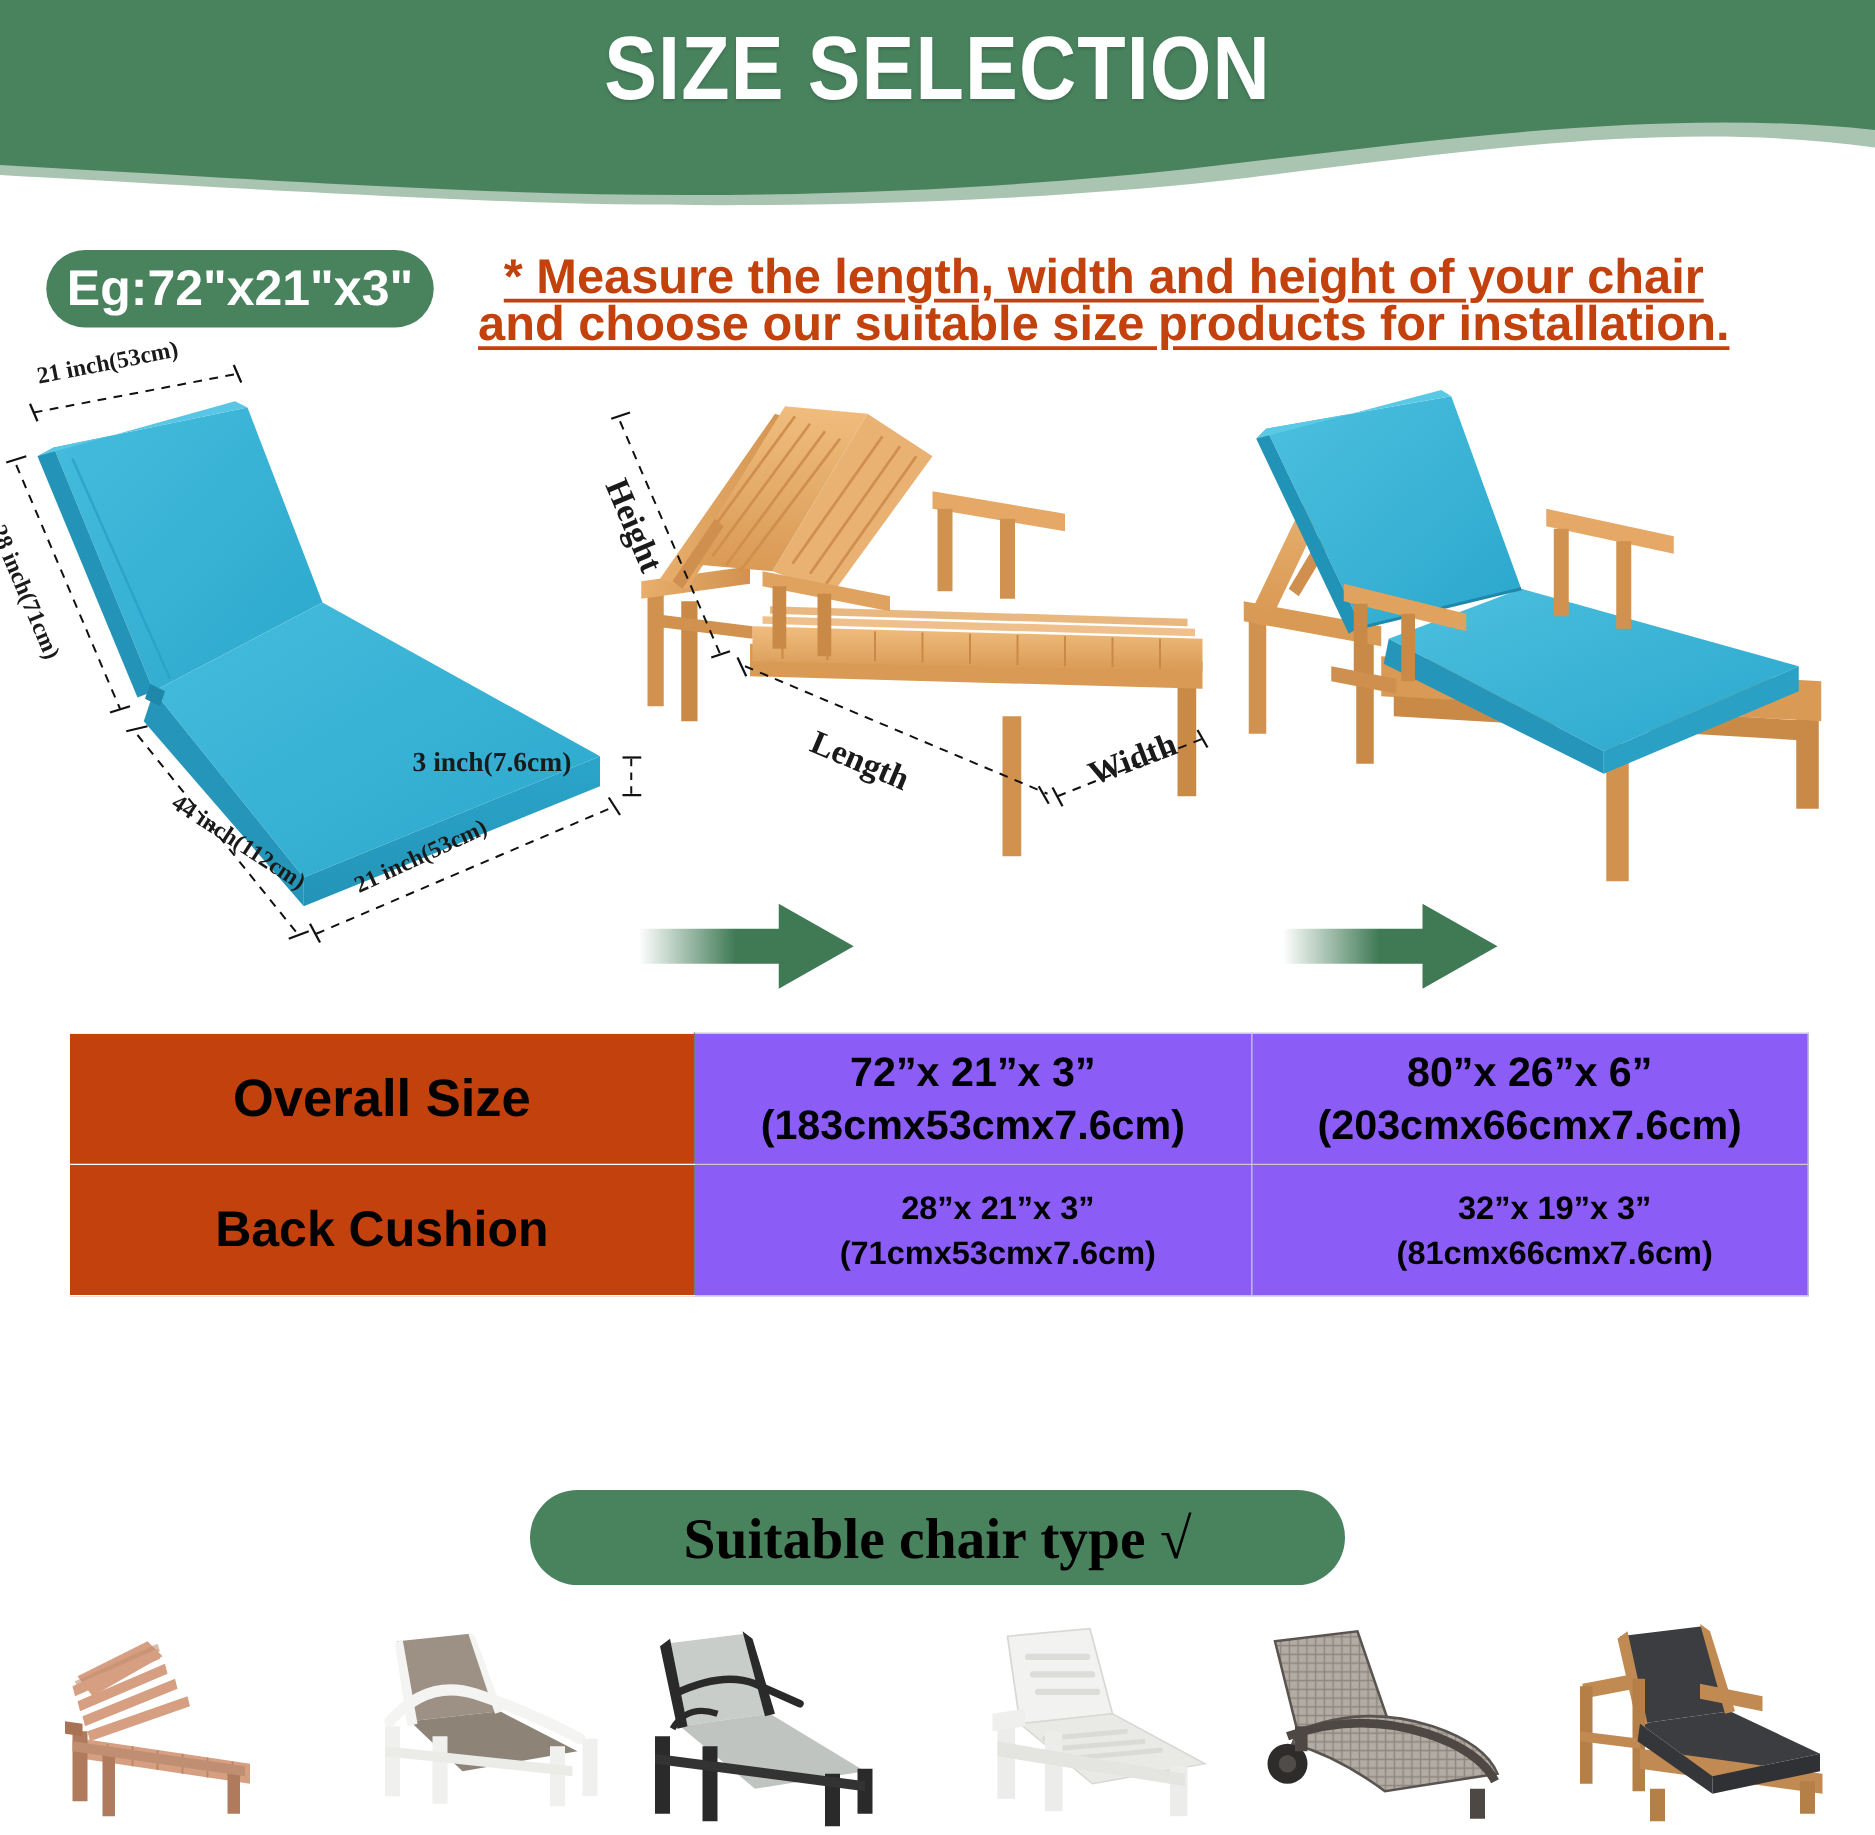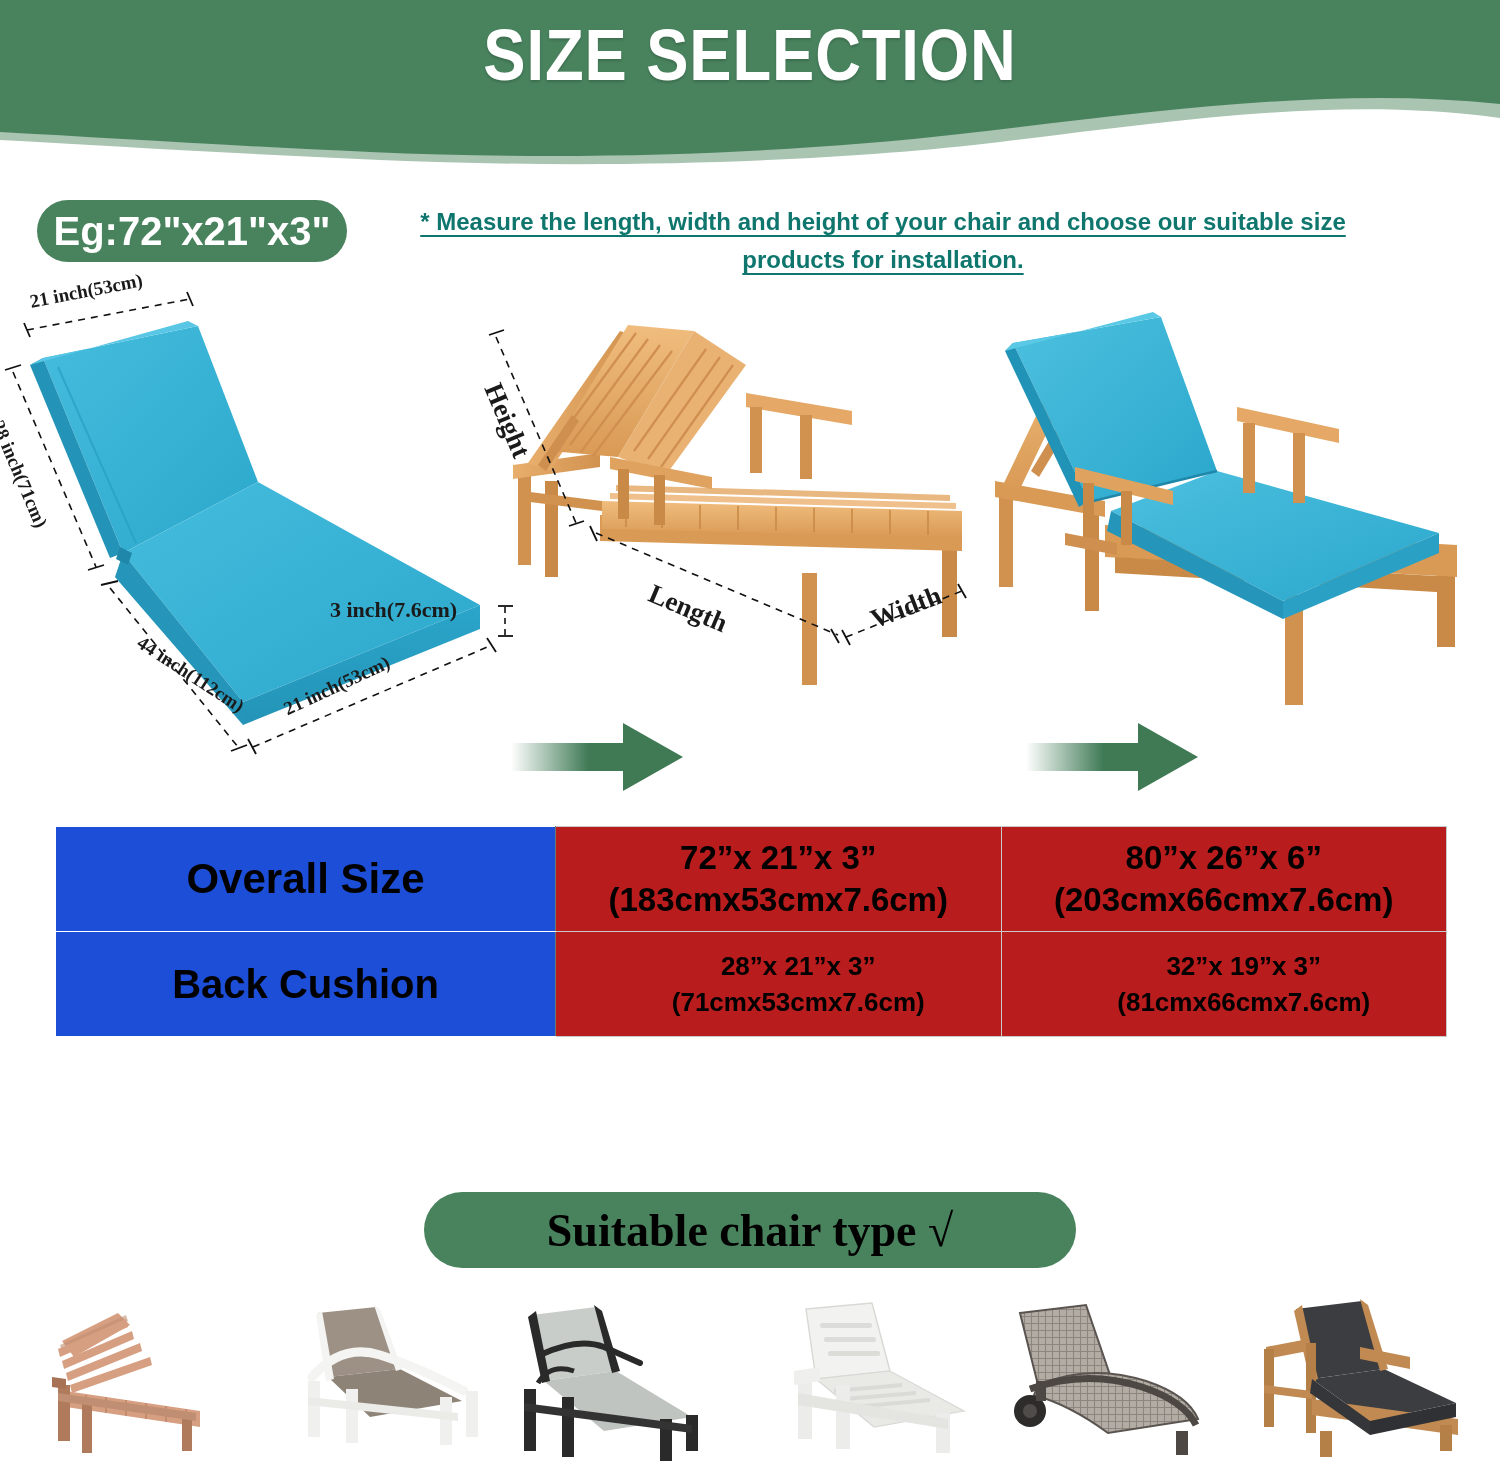--- a/index.html
+++ b/index.html
@@ -37,23 +37,23 @@
     border-radius: 31px;
     color: #ffffff;
     font-family: "Liberation Sans Narrow", "Liberation Sans", sans-serif;
     font-size: 40px; font-weight: bold;
     display: flex; align-items: center; justify-content: center;
     letter-spacing: 0px;
   }
   .instruction {
     position: absolute; top: 203px; left: 378px;
     width: 1010px;
-    color: #0f766e;
+    color: #c2410c;
     font-family: "Liberation Sans Narrow", "Liberation Sans", sans-serif;
-    font-size: 24px; font-weight: bold;
+    font-size: 39px; font-weight: bold;
     line-height: 38px;
     text-align: center;
     text-decoration: underline;
     text-underline-offset: 5px;
   }
 
   
   .stage { position: absolute; top: 285px; left: 0; width: 1500px; height: 520px; }
   .panel { position: absolute; }
   .dim-label {
@@ -75,27 +75,27 @@
   .spec-table td {
     border: 1px solid #9aa89e;
     text-align: center;
     vertical-align: middle;
     font-family: "Liberation Sans Narrow", "Liberation Sans", sans-serif;
     font-weight: bold;
     color: #000000;
   }
   .spec-table td.rowhead {
     width: 500px;
-    background: #1d4ed8;
+    background: #c2410c;
     font-size: 40px;
     border-color: #ffffff;
     border-right-color: #6d7b72;
   }
   .spec-table td.val {
-    background: #b91c1c;
+    background: #8b5cf6;
     border-color: #c9c9c9;
   }
   .spec-table tr.r1 td { height: 105px; }
   .spec-table tr.r1 td.val { font-size: 33px; line-height: 42px; }
   .spec-table tr.r2 td, .spec-table tr.r3 td { height: 105px; }
   .spec-table tr.r2 td.val, .spec-table tr.r3 td.val { font-size: 26px; line-height: 36px; padding-left: 40px; }
   .spec-table tr.r1 td.rowhead { font-size: 42px; }
 
   
   .suitable {

